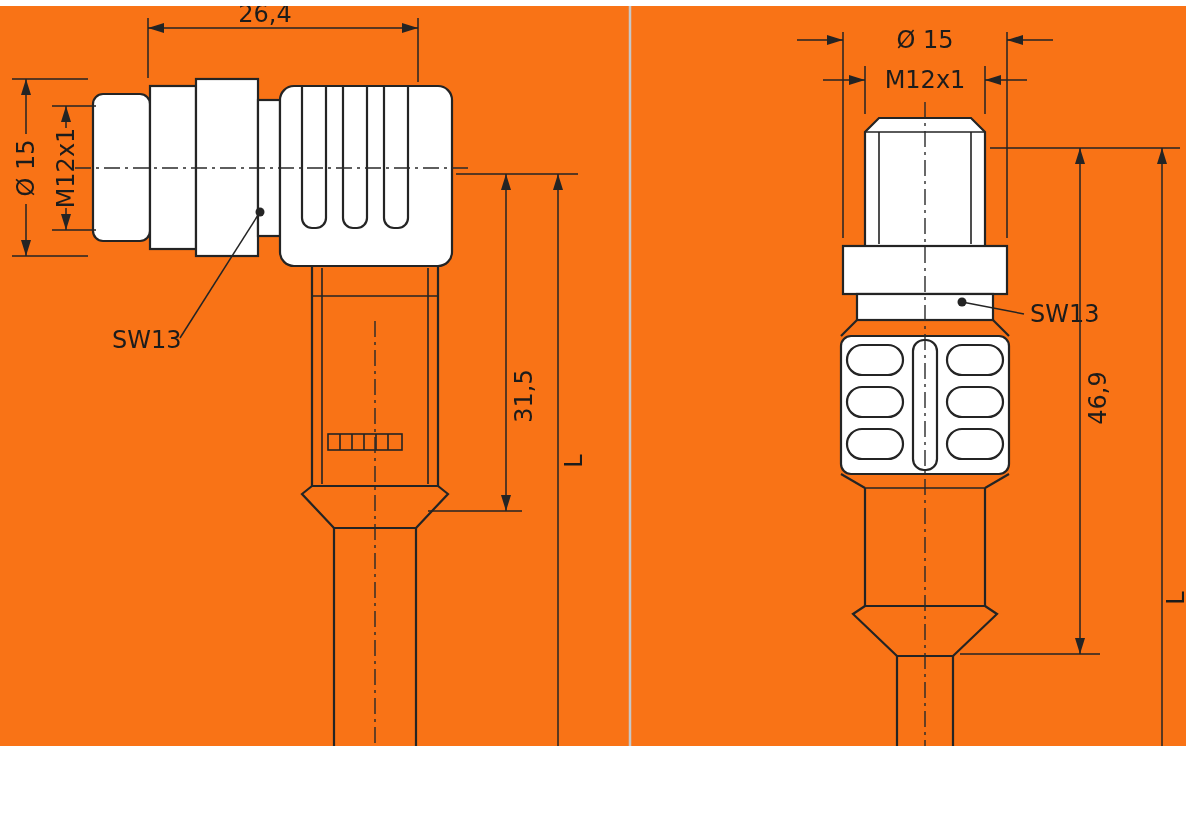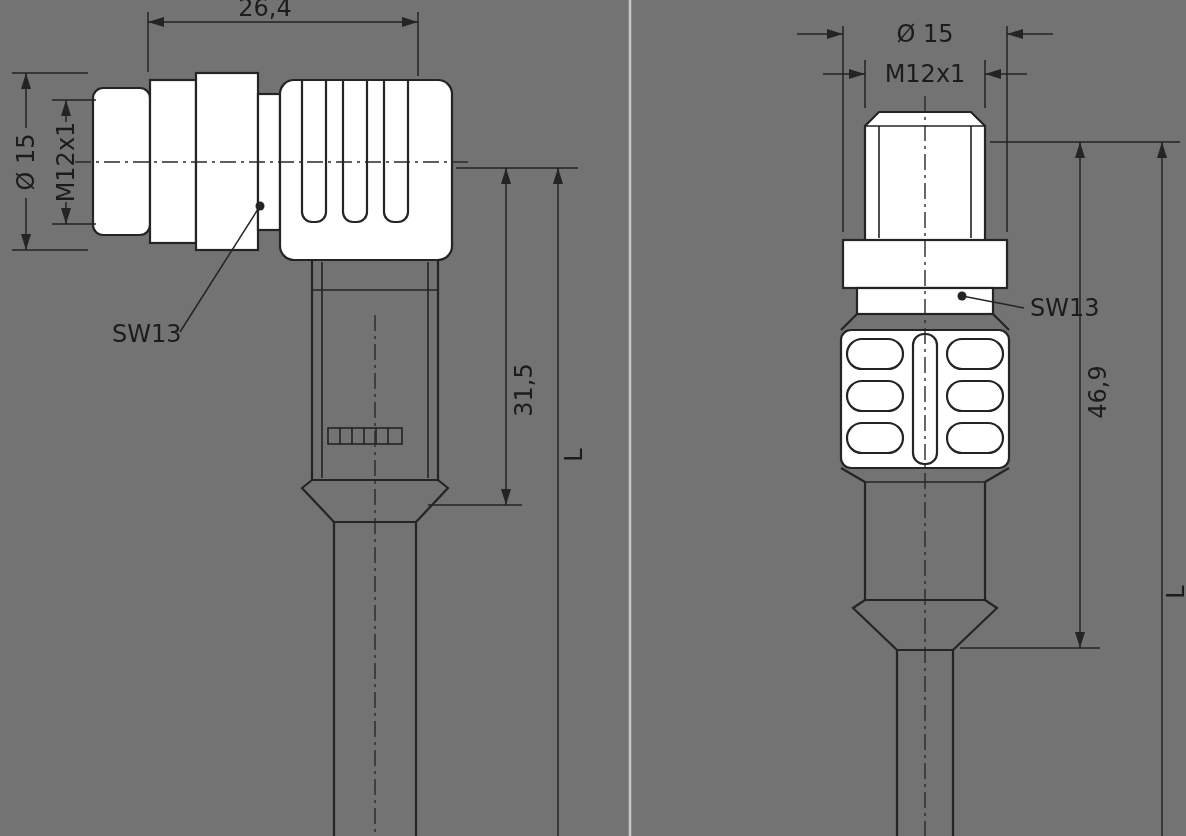--- a/index.html
+++ b/index.html
@@ -4,23 +4,24 @@
 <style>
   html, body {
     margin: 0;
     padding: 0;
     background: #ffffff;
     font-family: "DejaVu Sans", "Liberation Sans", sans-serif;
   }
   .stage {
     position: relative;
     width: 1186px;
-    height: 836px;
-    background: #737373;
+    height: 740px;
+    background: #f97316;
     overflow: hidden;
+    margin-top: 6px;
   }
   svg { position: absolute; top: 0; left: 0; }
   svg text {
     font-family: "DejaVu Sans", "Liberation Sans", sans-serif;
     font-size: 24px;
     fill: #1c1c1c;
   }
   .outline   { stroke: #242424; stroke-width: 2.2; fill: none; }
   .outline-f { stroke: #242424; stroke-width: 2.2; fill: #ffffff; }
   .detail    { stroke: #242424; stroke-width: 1.6; fill: none; }

